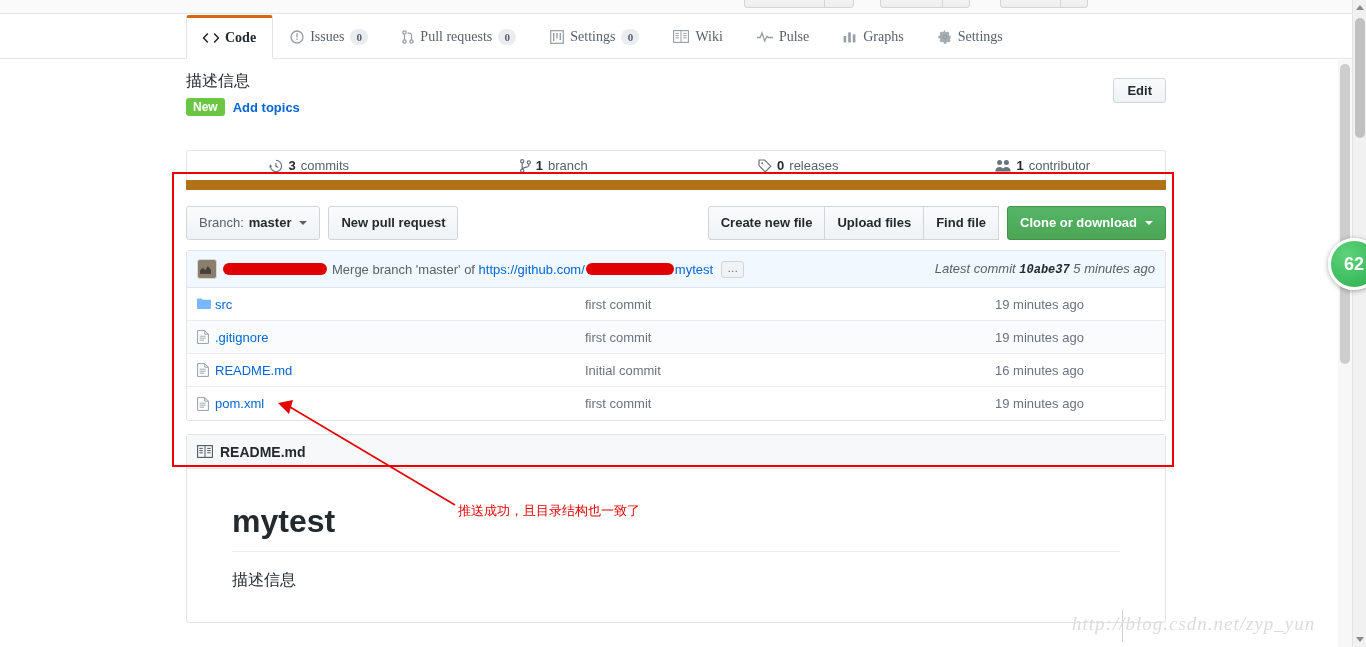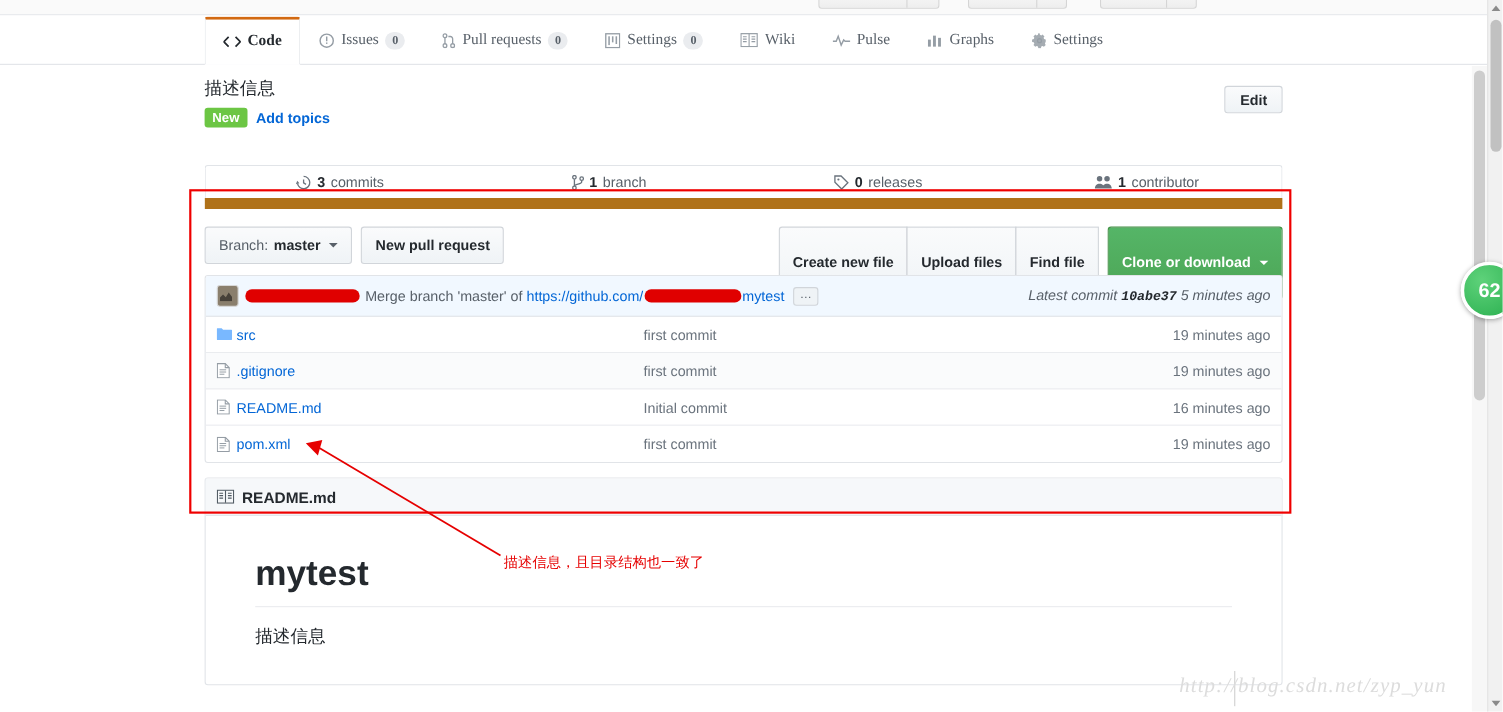--- a/index.html
+++ b/index.html
@@ -213,21 +213,21 @@
   .left-group { position: absolute; left: 0; top: 0; display: flex; gap: 8px; }
   .right-group { position: absolute; right: 0; top: 0; display: flex; }
   .right-group .btn { border-radius: 0; margin-left: -1px; }
   .right-group .btn:first-child { border-radius: 3px 0 0 3px; margin-left: 0; }
   .btn-green {
     background: linear-gradient(#55b567, #4ca555);
     border: 1px solid #439247;
     color: #fff;
     border-radius: 3px !important;
     margin-left: 8px !important;
-    padding: 22px 12px;
+    padding: 6px 12px;
   }
   .caret {
     display: inline-block;
     width: 0; height: 0;
     border-left: 4px solid transparent;
     border-right: 4px solid transparent;
     border-top: 4px solid currentColor;
     margin-left: 3px;
   }
 
@@ -351,21 +351,20 @@
     flex: 1;
     color: #6a737d;
     white-space: nowrap;
     overflow: hidden;
     text-overflow: ellipsis;
     cursor: pointer;
   }
   .fr-age {
     width: 160px;
     flex: none;
-    text-align: right;
     color: #6a737d;
     white-space: nowrap;
   }
 
   
   .readme-box {
     position: absolute;
     left: 186px;
     top: 434px;
     width: 980px;
@@ -771,21 +770,21 @@
       <h1>mytest</h1>
       <p>描述信息</p>
     </div>
   </div>
 
   <div class="anno-box"></div>
   <svg class="anno-arrow">
     <line x1="455" y1="505" x2="290" y2="407" stroke="#e60000" stroke-width="1.6"></line>
     <polygon points="278,403 293,400 289,414" fill="#e60000"></polygon>
   </svg>
-  <div class="anno-text">描述信息，且目录结构也一致了</div>
+  <div class="anno-text">推送成功，且目录结构也一致了</div>
 
   <div class="sb-inner">
     <div class="sb-inner-thumb"></div>
   </div>
   <div class="sb-outer">
     <div class="sb-arrow-up"></div>
     <div class="sb-thumb"></div>
     <div class="sb-arrow-dn"></div>
   </div>
   <div class="float-badge">62</div>

